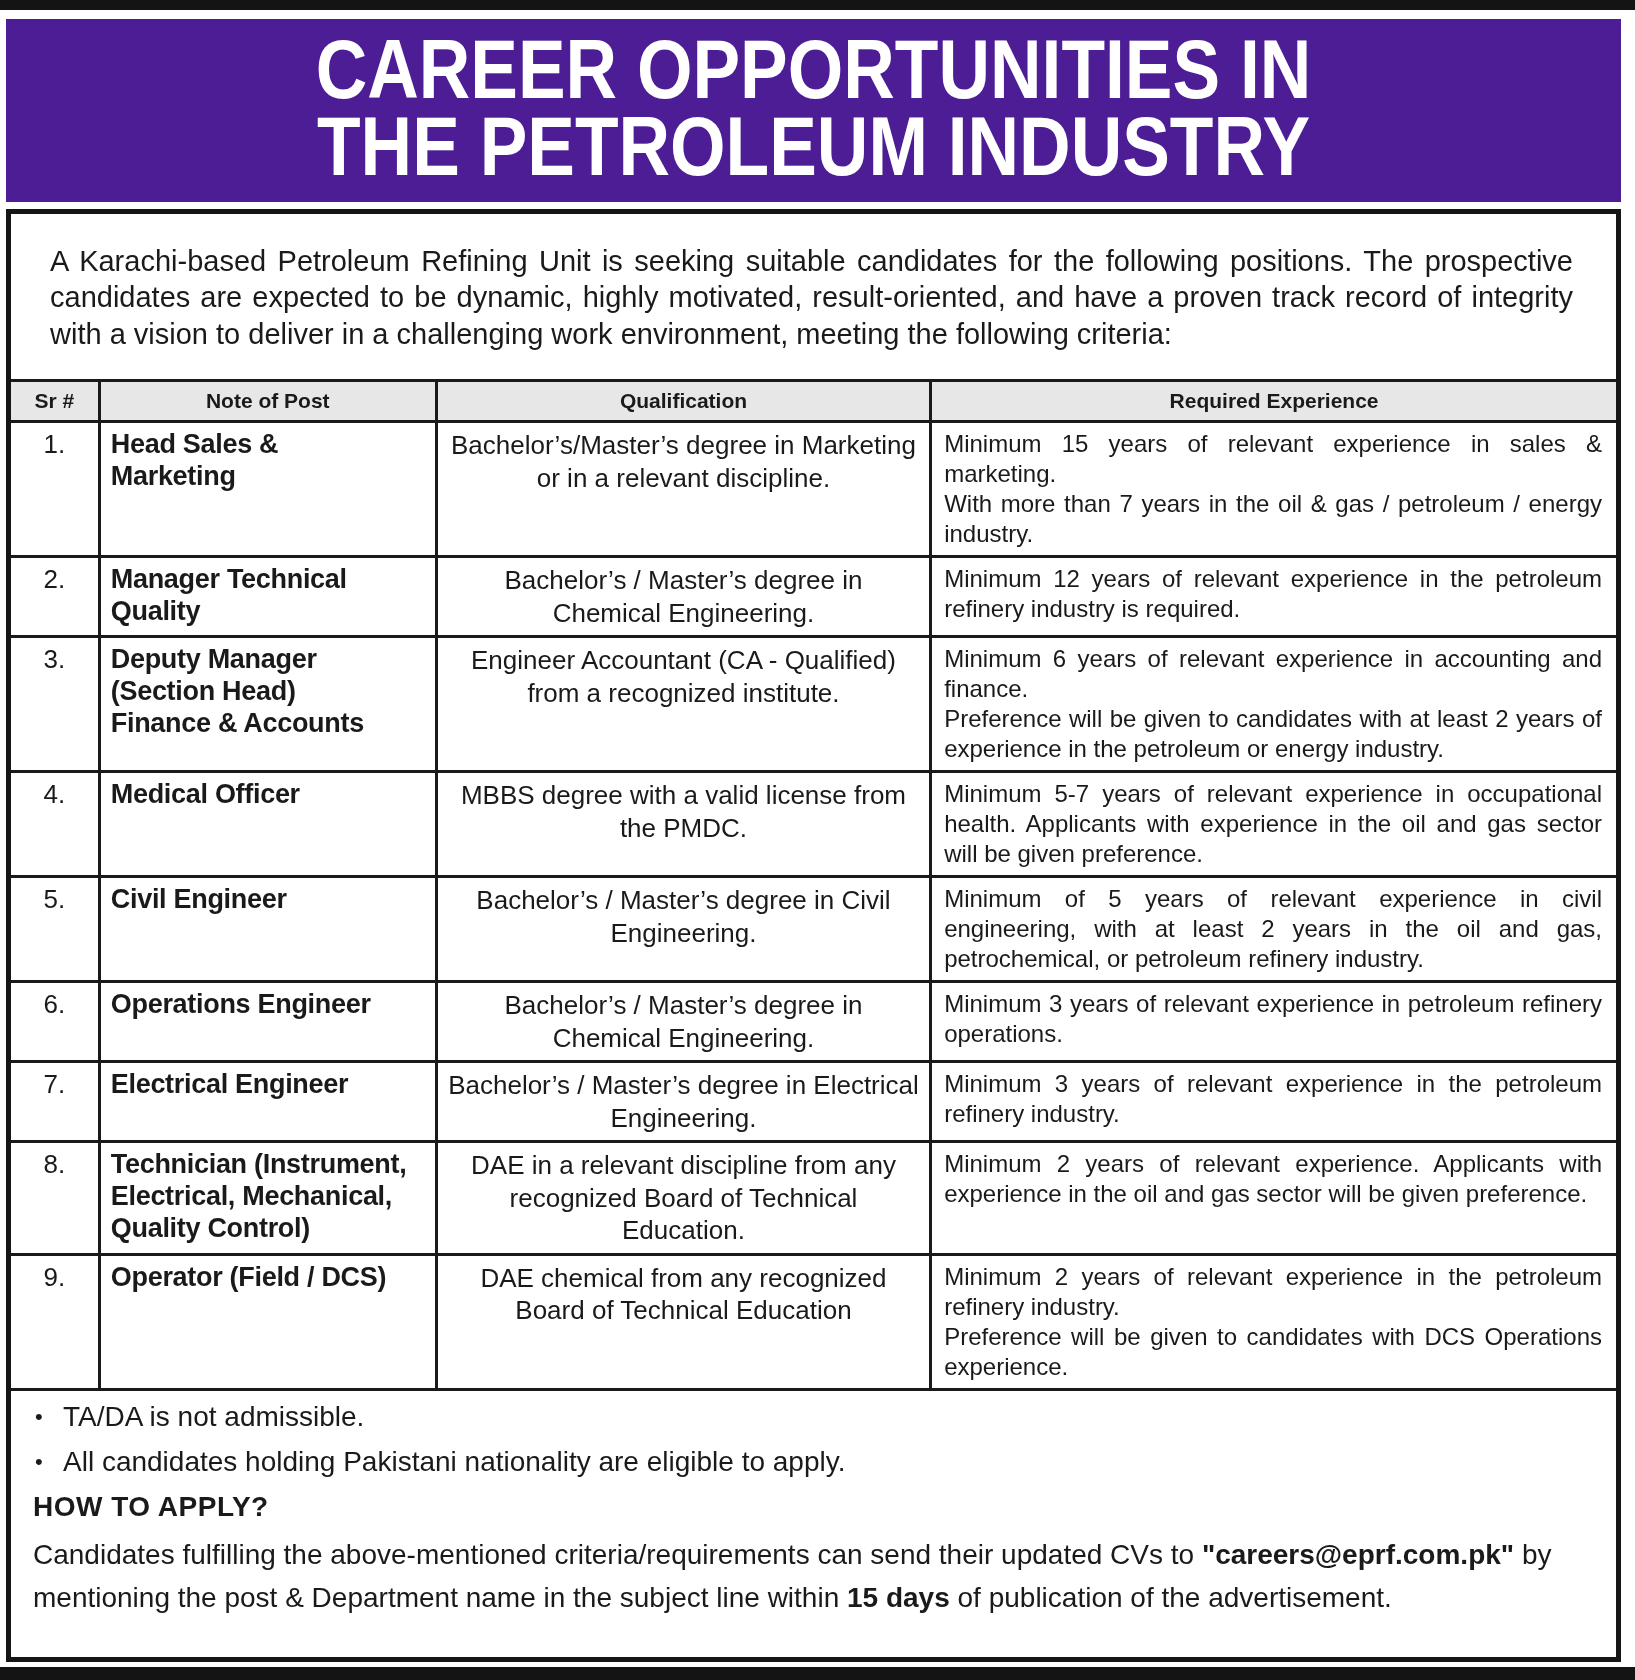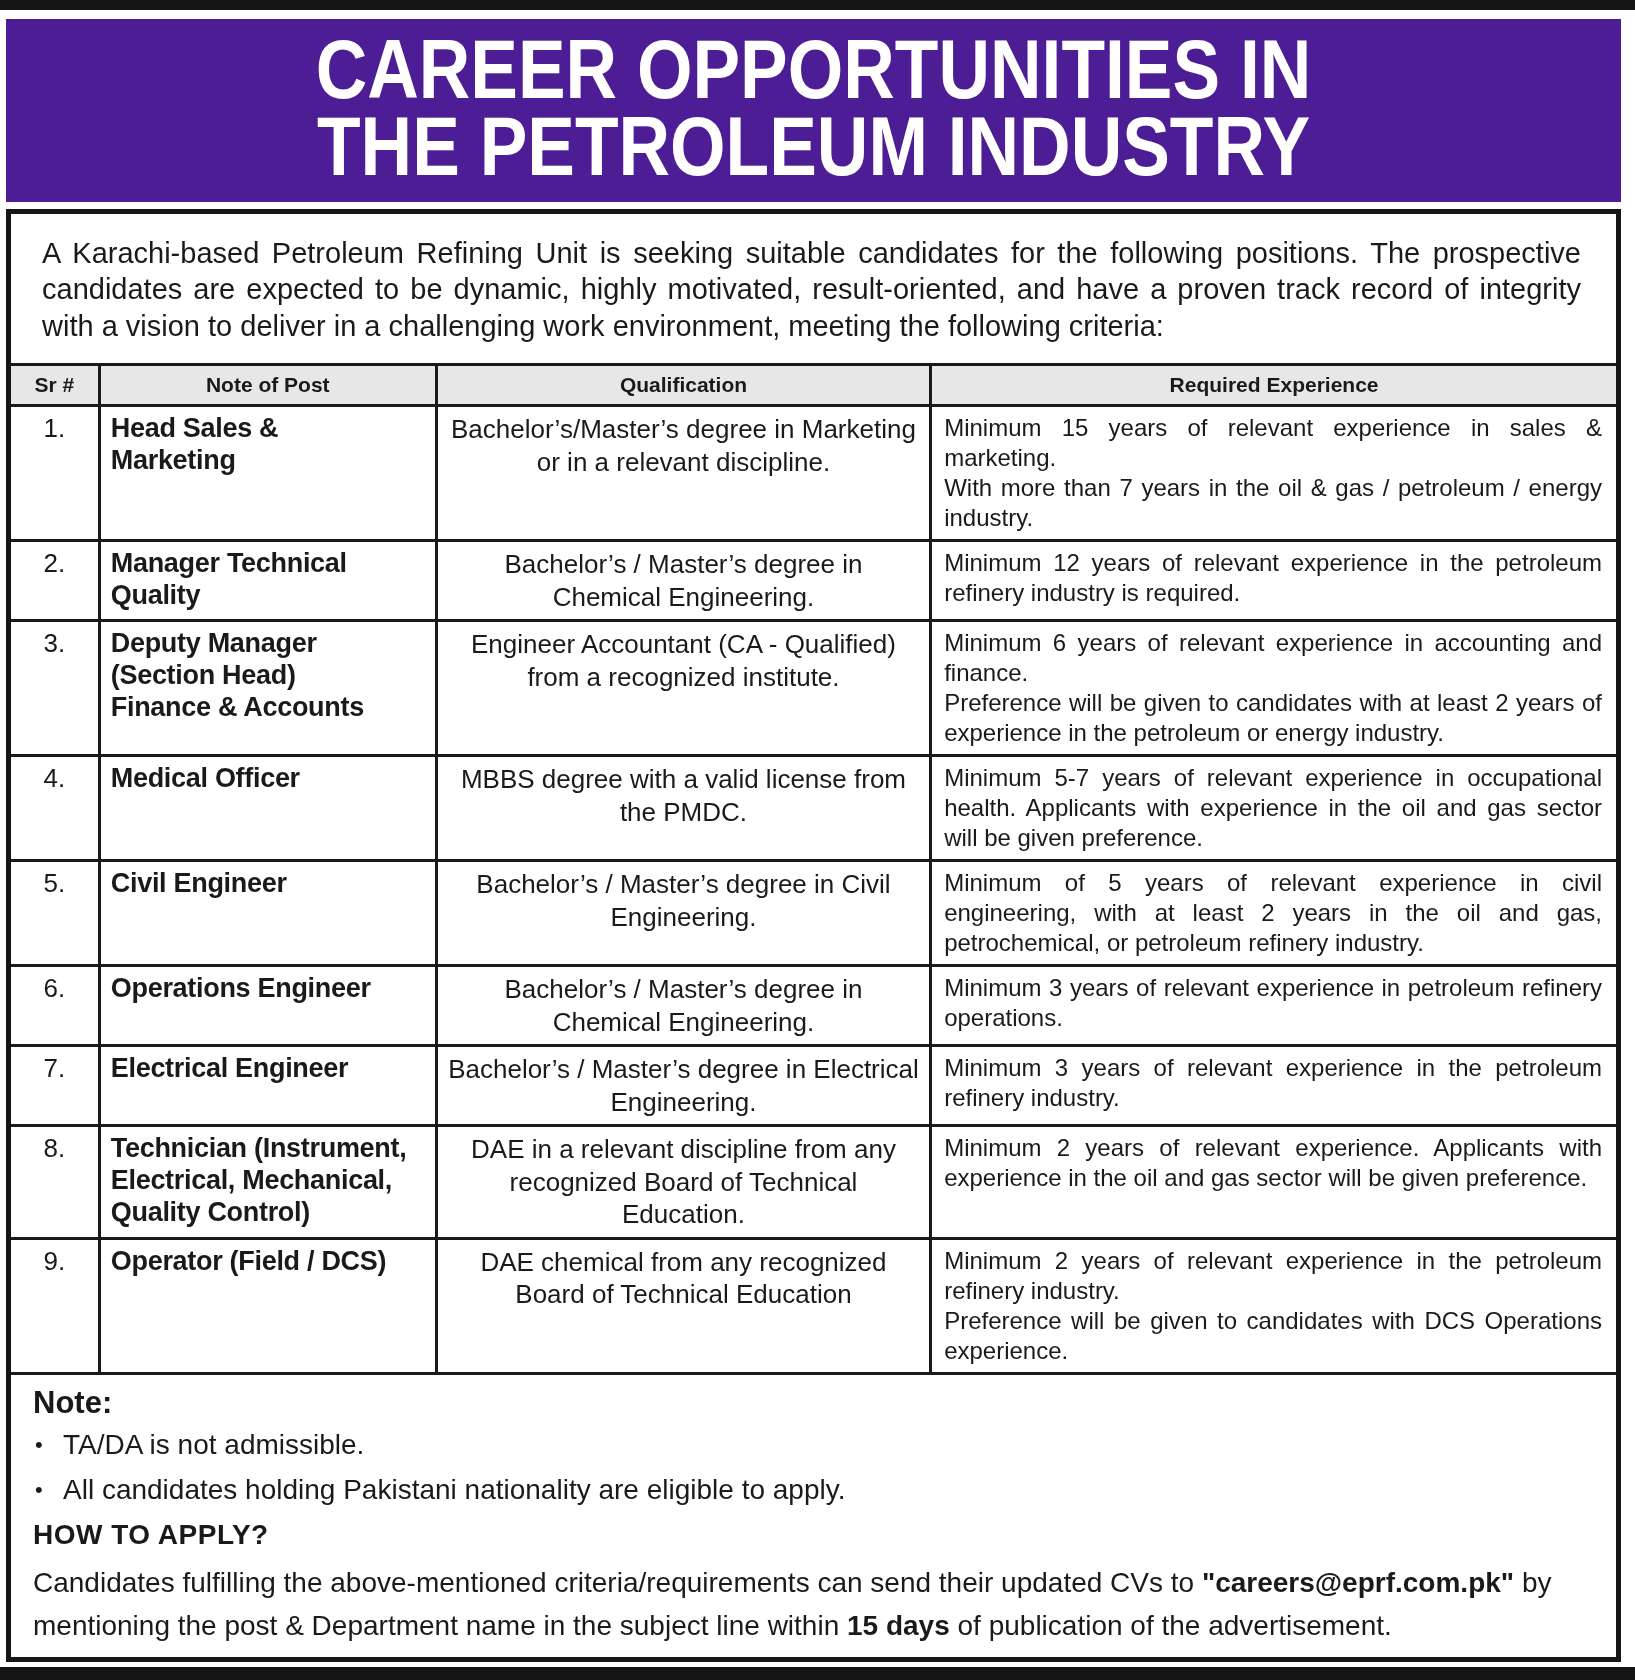--- a/index.html
+++ b/index.html
@@ -51,21 +51,21 @@
     letter-spacing: 0;
   }
   .content-box {
     border: 5px solid #161616;
     margin-top: 7px;
     background: #ffffff;
     flex: 1 1 auto;
     overflow: hidden;
   }
   .intro {
-    margin: 9px;
+    margin: 17px;
     padding: 12px 26px 10px 22px;
     font-size: 29px;
     line-height: 1.26;
     text-align: justify;
   }
   table.positions {
     width: 100%;
     border-collapse: collapse;
     table-layout: fixed;
   }
@@ -276,21 +276,20 @@
             <td class="qual">DAE chemical from any recognized Board of Technical Education</td>
             <td class="exp">
               <div>Minimum 2 years of relevant experience in the petroleum refinery industry.</div>
               <div>Preference will be given to candidates with DCS Operations experience.</div>
             </td>
           </tr>
         </tbody>
     </table>
 
     <div class="notes">
-      <div class="note-heading">Note:</div>
       <ul class="note-bullets" id="note-bullets">
           <li><span class="dot">•</span><span>TA/DA is not admissible.</span></li>
           <li><span class="dot">•</span><span>All candidates holding Pakistani nationality are eligible to apply.</span></li>
         </ul>
       <div class="apply-heading">HOW TO APPLY?</div>
       <p class="apply-text" id="apply-text"><span>Candidates fulfilling the above-mentioned criteria/requirements can send their updated CVs to </span><b>"careers@eprf.com.pk"</b><span> by mentioning the post &amp; Department name in the subject line within </span><b>15 days</b><span> of publication of the advertisement.</span></p>
     </div>
 
   </div>
 </div>

